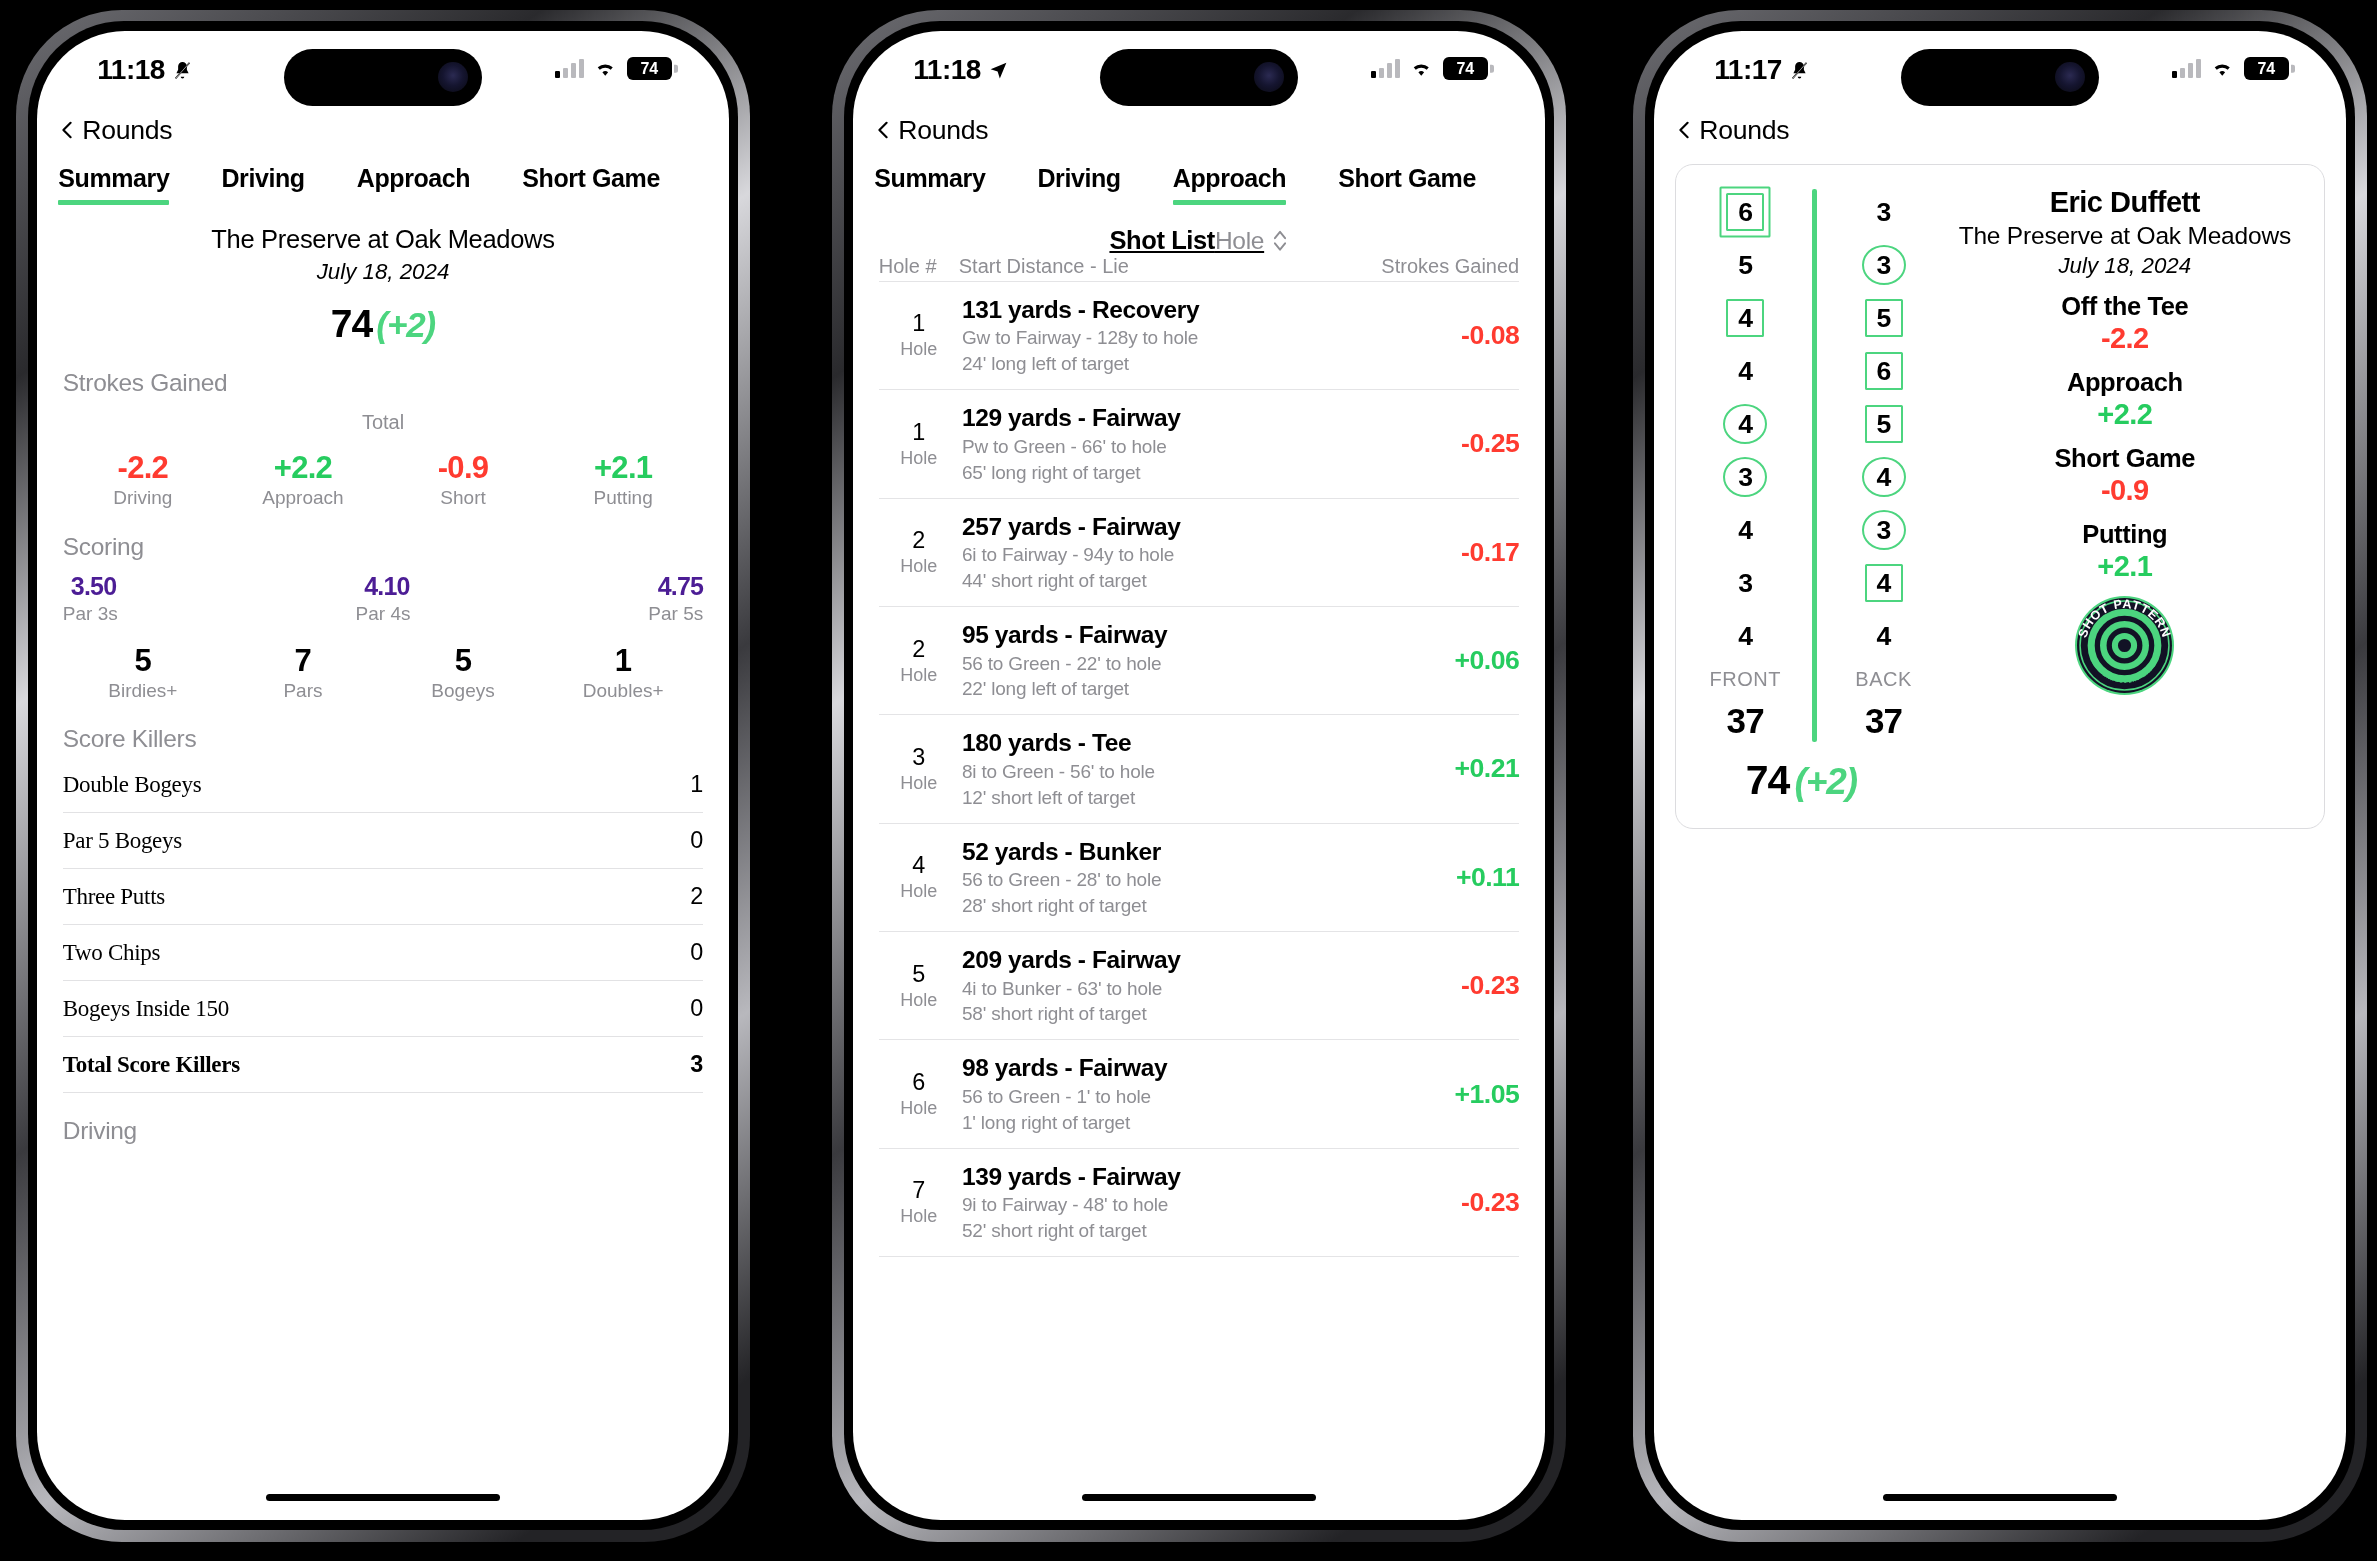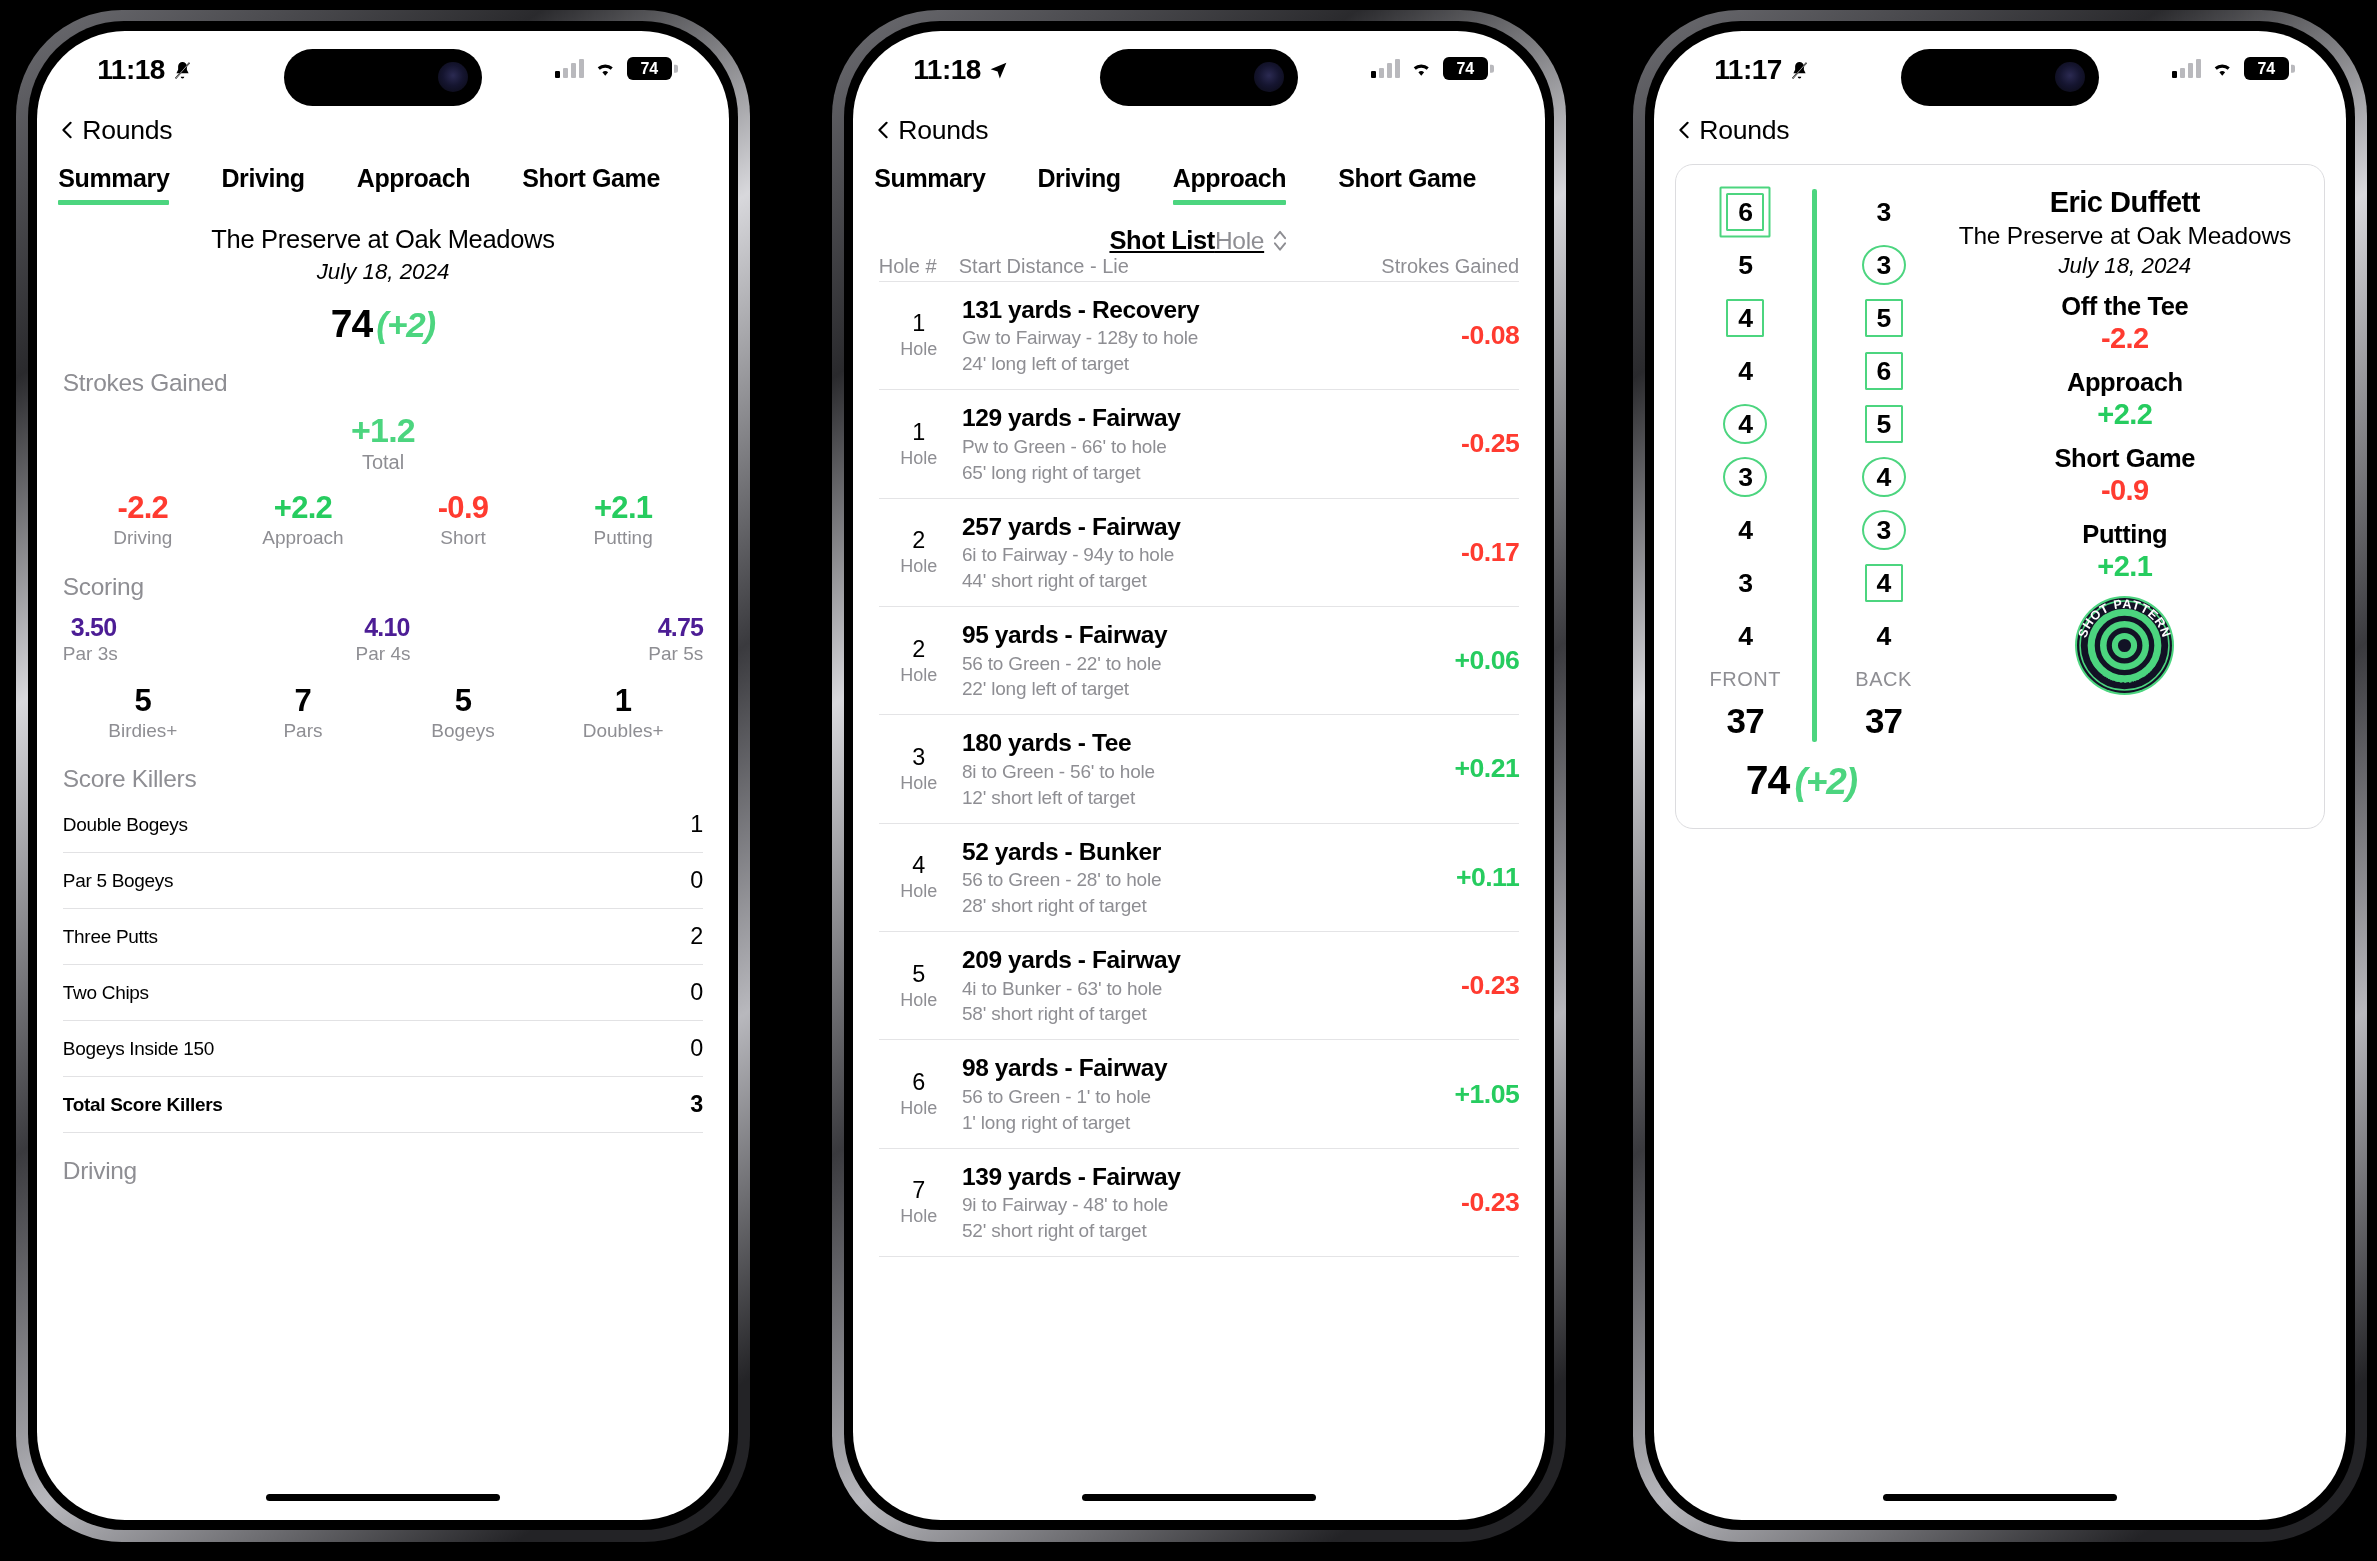--- a/index.html
+++ b/index.html
@@ -125,21 +125,21 @@
   .cnt-row { display:flex; margin-top: 18px; }
   .cnt-cell { flex:1; text-align:center; }
   .cnt-cell .v { font-size: 31px; font-weight: 800; color:#000; letter-spacing:-0.5px; }
   .cnt-cell .l { font-size: 19px; color:#8e8e93; margin-top: 1.1px; }
 
   .kill-list { margin-top: 4.3px; }
   .kill-row {
     display:flex; justify-content:space-between; align-items:center;
     padding: 14px 0; border-bottom: 1.1px solid #e2e2e4;
   }
-  .kill-row .k { font-size: 19px; color:#000; letter-spacing:-0.3px; }
+  .kill-row .k { font-size: 23px; color:#000; letter-spacing:-0.3px;font-family:Liberation Serif, serif; }
   .kill-row .v { font-size: 23.4px; color:#000; }
   .kill-row.total .k, .kill-row.total .v { font-weight: 700; }
 
   
   .body2 { padding: 0 25.5px; }
   .shotlist-head {
     display:flex; align-items:flex-end; justify-content:center;
     margin-top: 21px;
     text-decoration: underline;
   }
@@ -268,21 +268,20 @@
           <div class="course-head">
             <div class="course-name">The Preserve at Oak Meadows</div>
             <div class="course-date">July 18, 2024</div>
             <div class="score-line">
               <span>74</span><span class="rel">(+2)</span>
             </div>
           </div>
 
           <div class="sec-title">Strokes Gained</div>
           <div class="sg-total">
-            <div class="v pos">+1.2</div>
             <div class="l">Total</div>
           </div>
           <div class="sg-row">
             <div class="sg-cell">
                 <div class="v neg">-2.2</div>
                 <div class="l">Driving</div>
               </div>
             <div class="sg-cell">
                 <div class="v pos">+2.2</div>
                 <div class="l">Approach</div>

